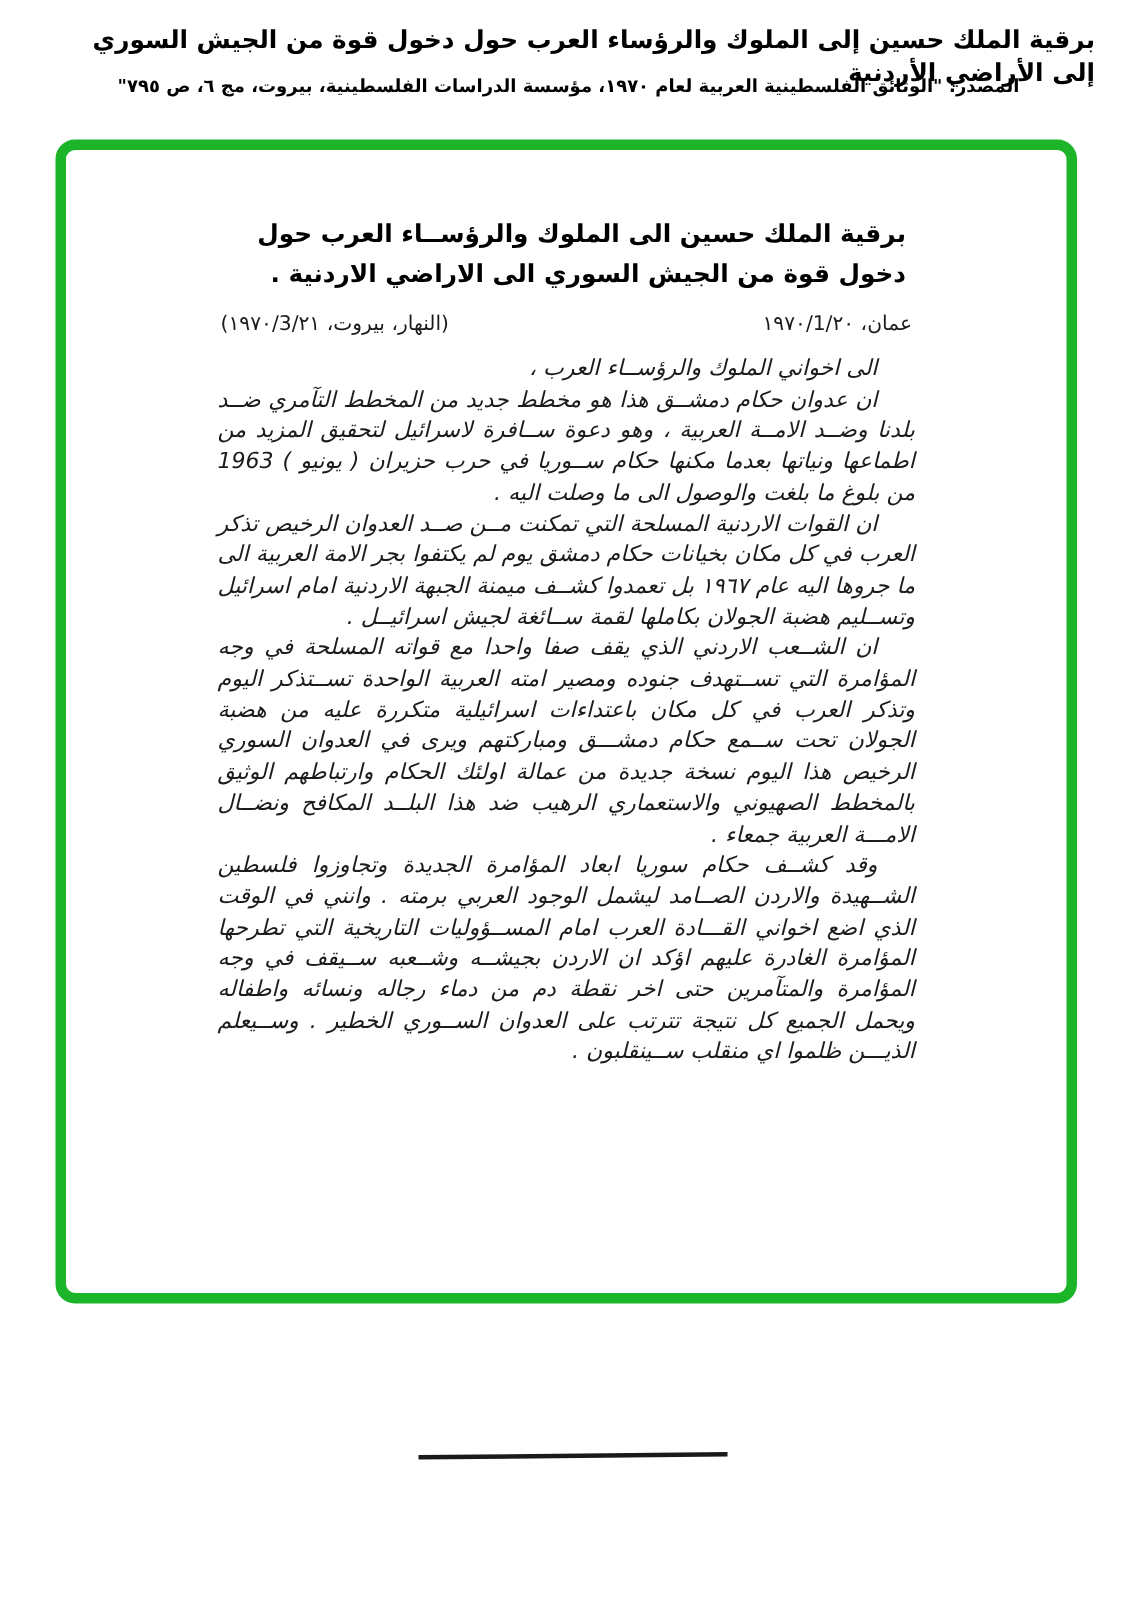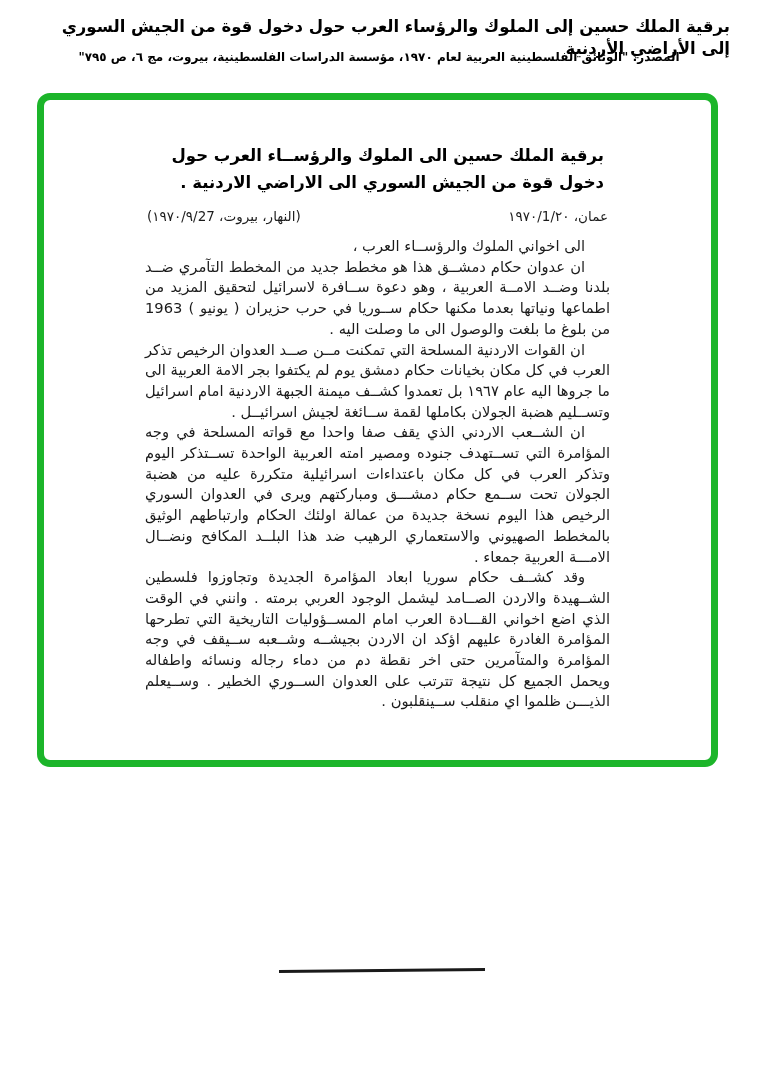--- a/index.html
+++ b/index.html
@@ -17,21 +17,21 @@
     color: #000;
   }
   .source-line {
     position: absolute; top: 50px; left: 28px; right: 28px;
     direction: rtl; text-align: center;
     font-weight: bold; font-size: 12px;
     color: #000;
   }
   .scan-frame {
     position: absolute; left: 37px; top: 93px;
-    width: 681px; height: 674px;
+    width: 681px; height: 776px;
     box-sizing: border-box;
     border: 7px solid var(--frame-green, #1cb52a);
     border-radius: 13px;
     background: #ffffff;
   }
   .doc {
     position: absolute; inset: 0;
     direction: rtl;
     color: #1b1b1b;
     padding: 42px 101px 0 101px;
@@ -46,20 +46,21 @@
     display: flex; justify-content: space-between; align-items: baseline;
     font-size: 13.5px; color: #1b1b1b;
     margin: 2px 2px 12px 2px;
   }
   .doc-body p {
     margin: 0;
     font-size: 14.7px; line-height: 20.7px;
     text-align: justify;
     text-indent: 25px;
     color: #1b1b1b;
+    font-style: italic;
   }
   .signature-rule {
     position: absolute; left: 235px; top: 869px;
     width: 206px; height: 2.5px;
     background: #1a1a1a;
     transform: rotate(-0.6deg);
   }
 </style>
 </head>
 <body>
@@ -71,21 +72,21 @@
 <div class="scan-frame">
   <div class="doc">
 
     <h2 class="doc-title">
       <span>برقية الملك حسين الى الملوك والرؤســاء العرب حول</span>
       <span>دخول قوة من الجيش السوري الى الاراضي الاردنية .</span>
     </h2>
 
     <div class="dateline">
       <span>عمان، ١٩٧٠/1/٢٠</span>
-      <span>(النهار، بيروت، ١٩٧٠/٩/27)</span>
+      <span>(النهار، بيروت، ١٩٧٠/3/٢١)</span>
     </div>
 
     <div class="doc-body">
       <p>الى اخواني الملوك والرؤســاء العرب ،</p>
       <p>ان عدوان حكام دمشــق هذا هو مخطط جديد من المخطط التآمري ضــد بلدنا وضــد الامــة العربية ، وهو دعوة ســافرة لاسرائيل لتحقيق المزيد من اطماعها ونياتها بعدما مكنها حكام ســوريا في حرب حزيران ( يونيو ) 1963 من بلوغ ما بلغت والوصول الى ما وصلت اليه .</p>
       <p>ان القوات الاردنية المسلحة التي تمكنت مــن صــد العدوان الرخيص تذكر العرب في كل مكان بخيانات حكام دمشق يوم لم يكتفوا بجر الامة العربية الى ما جروها اليه عام ١٩٦٧ بل تعمدوا كشــف ميمنة الجبهة الاردنية امام اسرائيل وتســليم هضبة الجولان بكاملها لقمة ســائغة لجيش اسرائيــل .</p>
       <p>ان الشــعب الاردني الذي يقف صفا واحدا مع قواته المسلحة في وجه المؤامرة التي تســتهدف جنوده ومصير امته العربية الواحدة تســتذكر اليوم وتذكر العرب في كل مكان باعتداءات اسرائيلية متكررة عليه من هضبة الجولان تحت ســمع حكام دمشـــق ومباركتهم ويرى في العدوان السوري الرخيص هذا اليوم نسخة جديدة من عمالة اولئك الحكام وارتباطهم الوثيق بالمخطط الصهيوني والاستعماري الرهيب ضد هذا البلــد المكافح ونضــال الامـــة العربية جمعاء .</p>
       <p>وقد كشــف حكام سوريا ابعاد المؤامرة الجديدة وتجاوزوا فلسطين الشــهيدة والاردن الصــامد ليشمل الوجود العربي برمته . وانني في الوقت الذي اضع اخواني القـــادة العرب امام المســؤوليات التاريخية التي تطرحها المؤامرة الغادرة عليهم اؤكد ان الاردن بجيشــه وشــعبه ســيقف في وجه المؤامرة والمتآمرين حتى اخر نقطة دم من دماء رجاله ونسائه واطفاله ويحمل الجميع كل نتيجة تترتب على العدوان الســوري الخطير . وســيعلم الذيـــن ظلموا اي منقلب ســينقلبون .</p>
     </div>
   </div>

